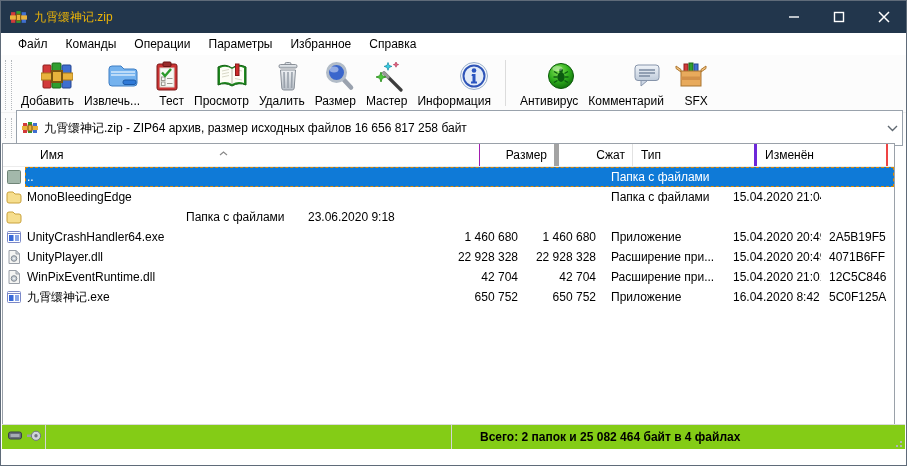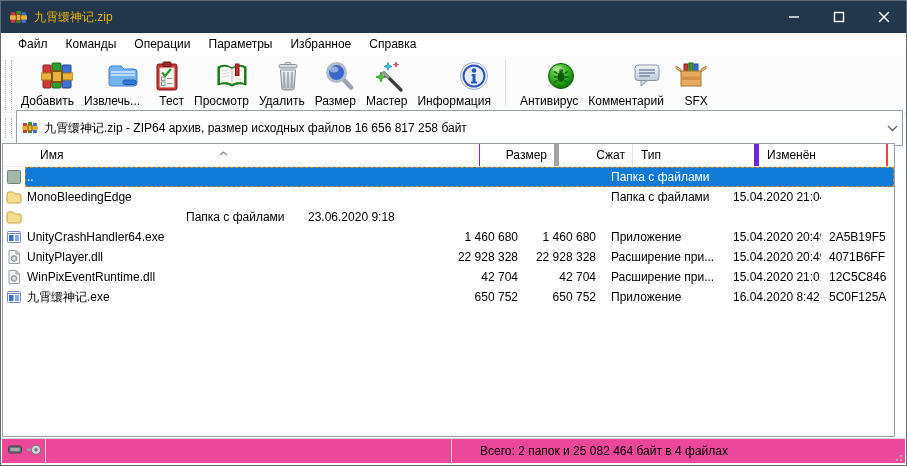--- a/index.html
+++ b/index.html
@@ -34,37 +34,37 @@
   .combobox .ctext { flex:1 1 auto; white-space:nowrap; overflow:hidden; }
   .combobox .chev { flex:0 0 auto; margin-left:4px; }
   
   .listpanel { width:893px; height:294px; margin-left:1px; border:1px solid #9aa1a9; background:#fff; position:relative; }
   .lheader { display:flex; height:23px; align-items:center; border-bottom:1px solid #ececec; position:relative; }
   .hcell { height:100%; display:flex; align-items:center; white-space:nowrap; }
   .h-name { flex:0 0 447px; padding-left:8px;margin-left:29px; }
   .h-size { flex:0 0 75px; justify-content:flex-end; padding-right:7px; border-left:1px solid #a21caf; }
   .h-packed { flex:0 0 78px; justify-content:flex-end; padding-right:7px; border-left:5px solid #a3a3a3; }
   .h-type { flex:0 0 122px; padding-left:8px; border-left:1px solid #e2e2e2; }
-  .h-mod { flex:0 0 96px; padding-left:8px; border-left:5px solid #6d28d9; }
+  .h-mod { flex:0 0 96px; padding-left:8px; border-left:3px solid #6d28d9; }
   .h-crc { flex:1 1 auto; padding-left:24px; border-left:2px solid #ef4444;margin-left:36px; }
   .sortcaret { position:absolute; left:216px; top:1px; }
   .row { display:flex; height:20px; align-items:center; }
   .ficon { flex:0 0 22px; display:flex; align-items:center; padding-left:3px; }
   .rowbody { flex:1 1 auto; height:20px; display:flex; align-items:center; }
   .cell { white-space:nowrap; overflow:hidden; }
   .c-name { flex:0 0 425px; padding-left:2px; }
   .c-size { flex:0 0 75px; text-align:right; padding-right:7px; }
   .c-packed { flex:0 0 78px; text-align:right; padding-right:7px; }
   .c-type { flex:0 0 122px; padding-left:8px; }
   .c-mod { flex:0 0 96px; padding-left:8px; }
   .c-crc { flex:1 1 auto; padding-left:8px; }
   .rowbody.selected { background:#0f7ad7; color:#fff; outline:1px dashed #df8a00; outline-offset:-1px; }
   
-  .statusbar { position:absolute; left:1px; right:1px; bottom:2px; height:25px;
-               background:#ec4899; border-top:1px solid #dadada; display:flex; align-items:stretch; }
+  .statusbar { position:absolute; left:1px; right:1px; bottom:16px; height:25px;
+               background:#84cc16; border-top:1px solid #dadada; display:flex; align-items:stretch;font-weight:bold; }
   .s1 { flex:0 0 44px; display:flex; align-items:center; gap:4px; padding-left:6px; border-right:1px solid #d4d4d4; }
   .s2 { flex:1 1 auto; border-right:1px solid #d4d4d4; }
   .s3 { flex:0 0 453px; display:flex; align-items:center; padding-left:28px; white-space:nowrap; }
   .resizegrip { position:absolute; right:2px; bottom:2px; width:10px; height:10px; }
   .gap { height:4px; background:#fff; }
 </style>
 </head>
 <body>
 
 <svg width="0" height="0" style="position:absolute">

